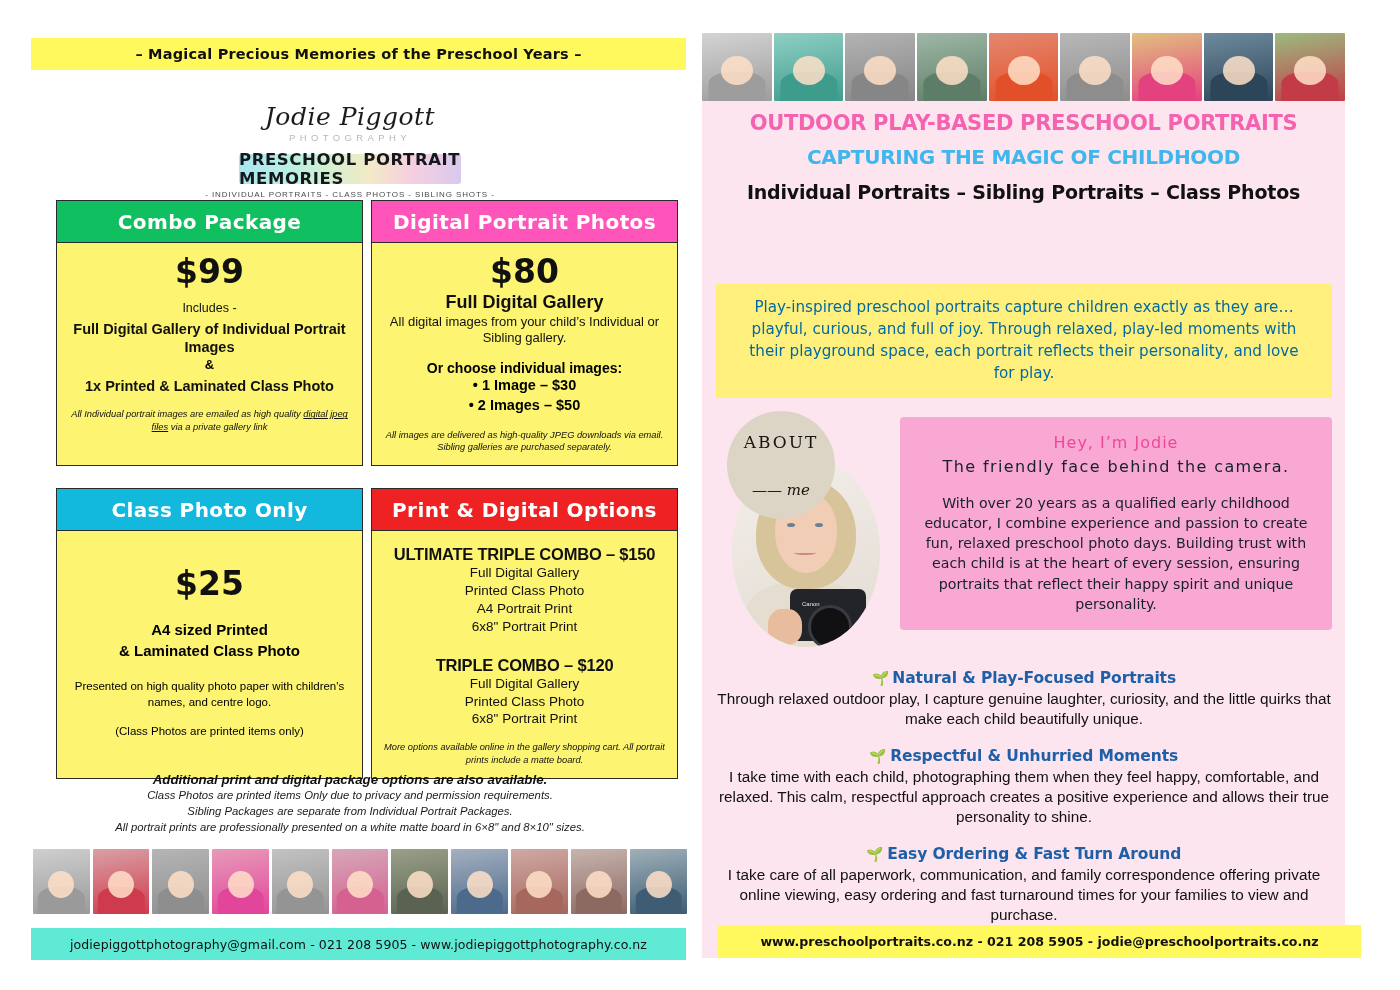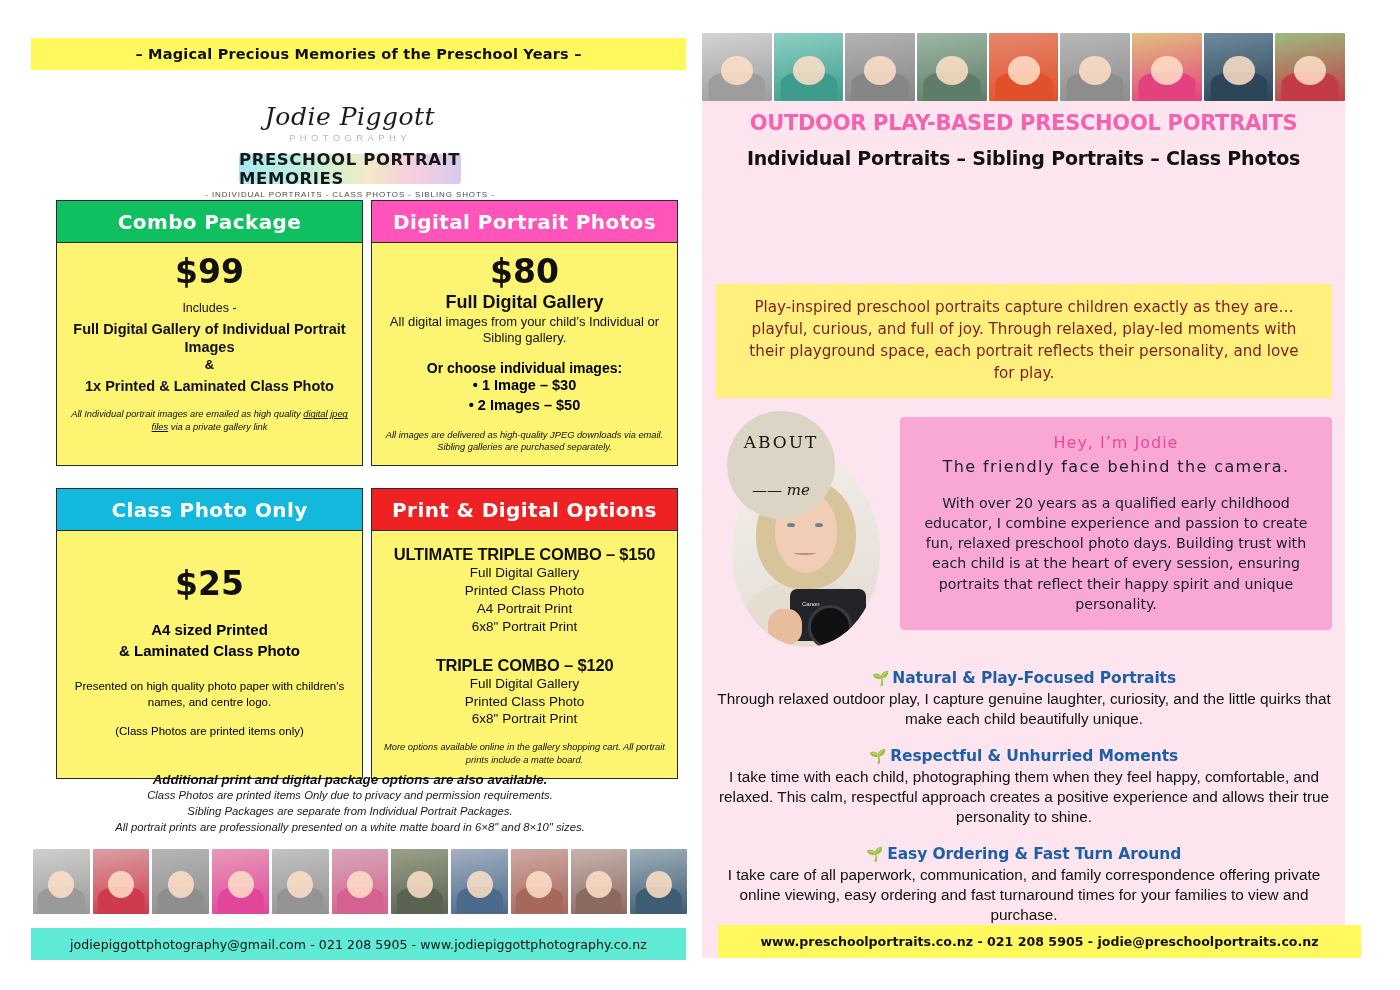--- a/index.html
+++ b/index.html
@@ -217,21 +217,21 @@
   }
   .intro-box {
     position: absolute; left: 14px; top: 251px;
     width: 616px; padding: 12px 22px 14px;
     background: #fff07e;
     text-align: center;
   }
   .intro-text {
     font-family: "DejaVu Sans", sans-serif;
     font-size: 15.2px; line-height: 1.45;
-    color: #7f1d1d;
+    color: #0369a1;
   }
 
   .about-badge {
     position: absolute; left: 25px; top: 378px;
     width: 108px; height: 108px;
     background: #dcd5c5;
     border-radius: 50%;
     display: flex; flex-direction: column;
     align-items: center; justify-content: center;
     z-index: 3;
@@ -527,20 +527,21 @@
             <div class="face" style="background: rgba(255, 225, 200, 0.85);"></div>
           </div>
           <div class="photo" style="background: linear-gradient(170deg, rgb(156, 187, 127), rgb(194, 59, 70));">
             <div class="body-sh" style="background: rgb(194, 59, 70);"></div>
             <div class="face" style="background: rgba(255, 225, 200, 0.85);"></div>
           </div>
         </div>
 
       <div class="r-heads">
         <div class="r-h1">OUTDOOR PLAY-BASED PRESCHOOL PORTRAITS</div>
+        <div class="r-h2">CAPTURING THE MAGIC OF CHILDHOOD</div>
         <div class="r-h3">Individual Portraits  –  Sibling Portraits –  Class Photos</div>
       </div>
 
       <div class="intro-box">
         <div class="intro-text">Play-inspired preschool portraits capture children exactly as they are… playful, curious, and full of joy. Through relaxed, play-led moments with their playground space, each portrait reflects their personality, and love for play.</div>
       </div>
 
       <div class="speech">
         <div class="sp-h">Hey, I’m Jodie</div>
         <div class="sp-sub">The friendly face behind the camera.</div>

